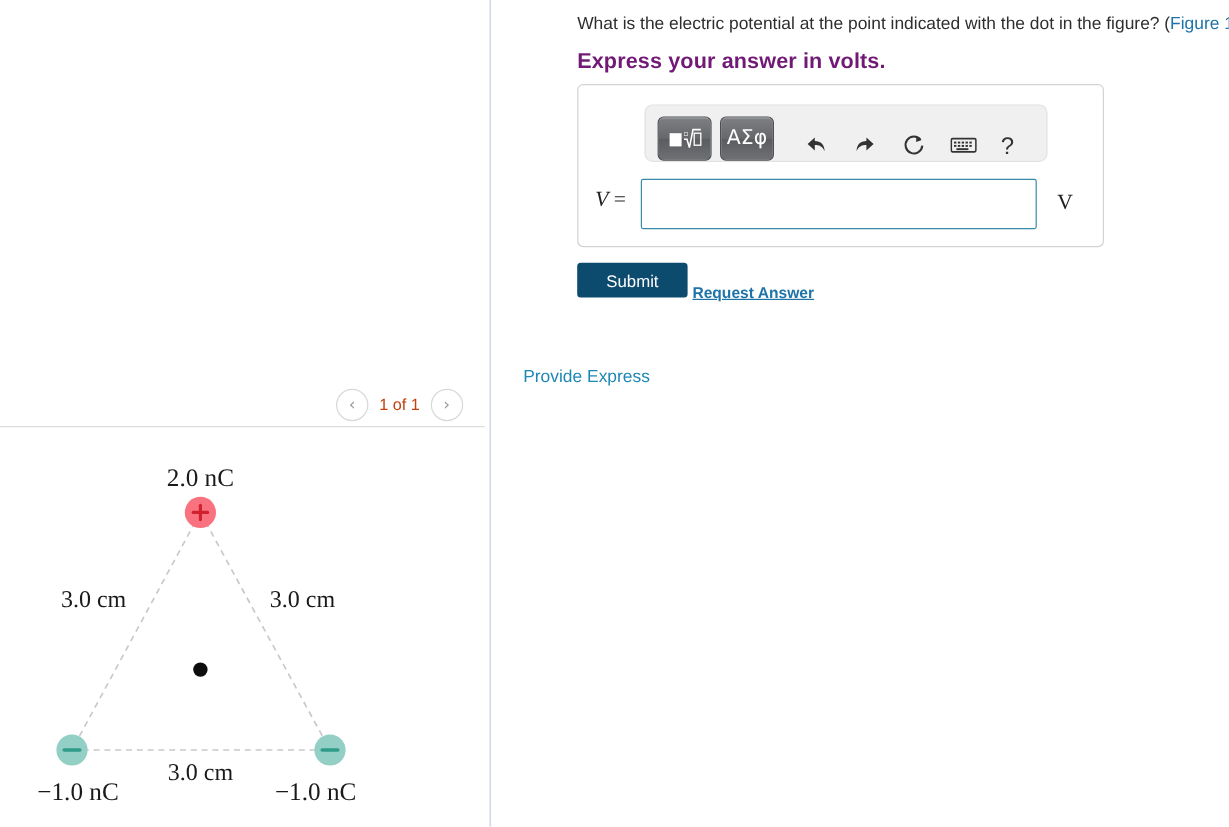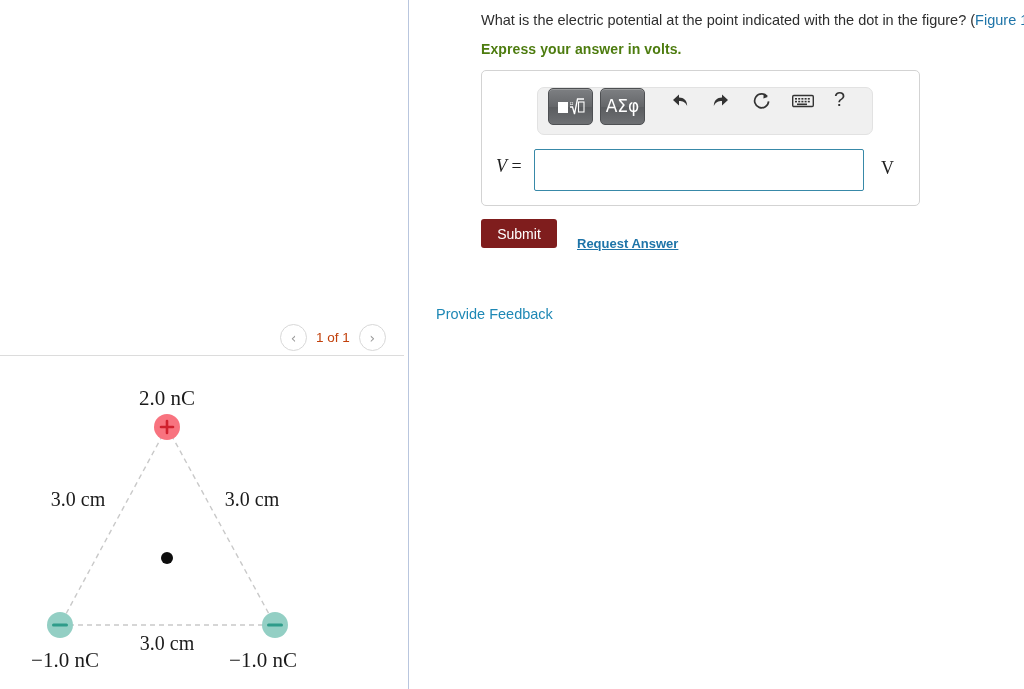--- a/index.html
+++ b/index.html
@@ -48,23 +48,23 @@
   }
   .figure-link {
     color: #1e74a8;
     text-decoration: none;
     cursor: pointer;
   }
 
   .express-text {
     position: absolute;
     left: 72px; top: 41px;
-    font-size: 14px;
+    font-size: 18px;
     font-weight: bold;
-    color: #4d7c0f;
+    color: #701a75;
     letter-spacing: 0.1px;
   }
 
   
   #answer-box {
     position: absolute;
     left: 72px; top: 70px;
     width: 439px; height: 136px;
     border: 1px solid #d3d3d3;
     border-radius: 5px;
@@ -73,21 +73,21 @@
   }
   #mathbar {
     position: absolute;
     left: 55px; top: 16px;
     width: 336px; height: 48px;
     background: #f0f0f0;
     border: 1px solid #e2e2e2;
     border-radius: 7px;
     box-sizing: border-box;
     display: flex;
-    align-items: flex-start;
+    align-items: flex-end;
   }
   .mb-btn {
     width: 45px; height: 37px;
     margin-left: 7px;
     border-radius: 5px;
     background: linear-gradient(to bottom, #7d7f82 0%, #65676a 50%, #5a5c5f 51%, #6e7073 100%);
     border: 1px solid #4e5053;
     box-shadow: inset 0 1px 0 rgba(255,255,255,0.22);
     display: flex;
     align-items: center;
@@ -147,22 +147,22 @@
     left: 472px; top: 158px;
     font-family: "Liberation Serif", serif;
     font-size: 18px;
     color: #1f1f1f;
   }
 
   
   #submit-button {
     position: absolute;
     left: 72px; top: 219px;
-    width: 76px; height: 29px;
-    background: #7f1d1d;
+    width: 92px; height: 29px;
+    background: #0c4a6e;
     color: #fff;
     border: none;
     border-radius: 3px;
     font-size: 14px;
     font-family: "Liberation Sans", sans-serif;
     cursor: pointer;
   }
   #request-answer {
     position: absolute;
     left: 168px; top: 236px;
@@ -348,14 +348,14 @@
 
     <div id="v-label"><span class="vi">V</span> =</div>
 
     <input id="answer-input" type="text" placeholder="" style="">
   </div>
 
   <div id="unit-label">V</div>
 
   <button id="submit-button">Submit</button>
   <div id="request-answer">Request Answer</div>
-  <div id="provide-feedback">Provide Feedback</div>
+  <div id="provide-feedback">Provide Express</div>
 </div>
 
 </body></html>

